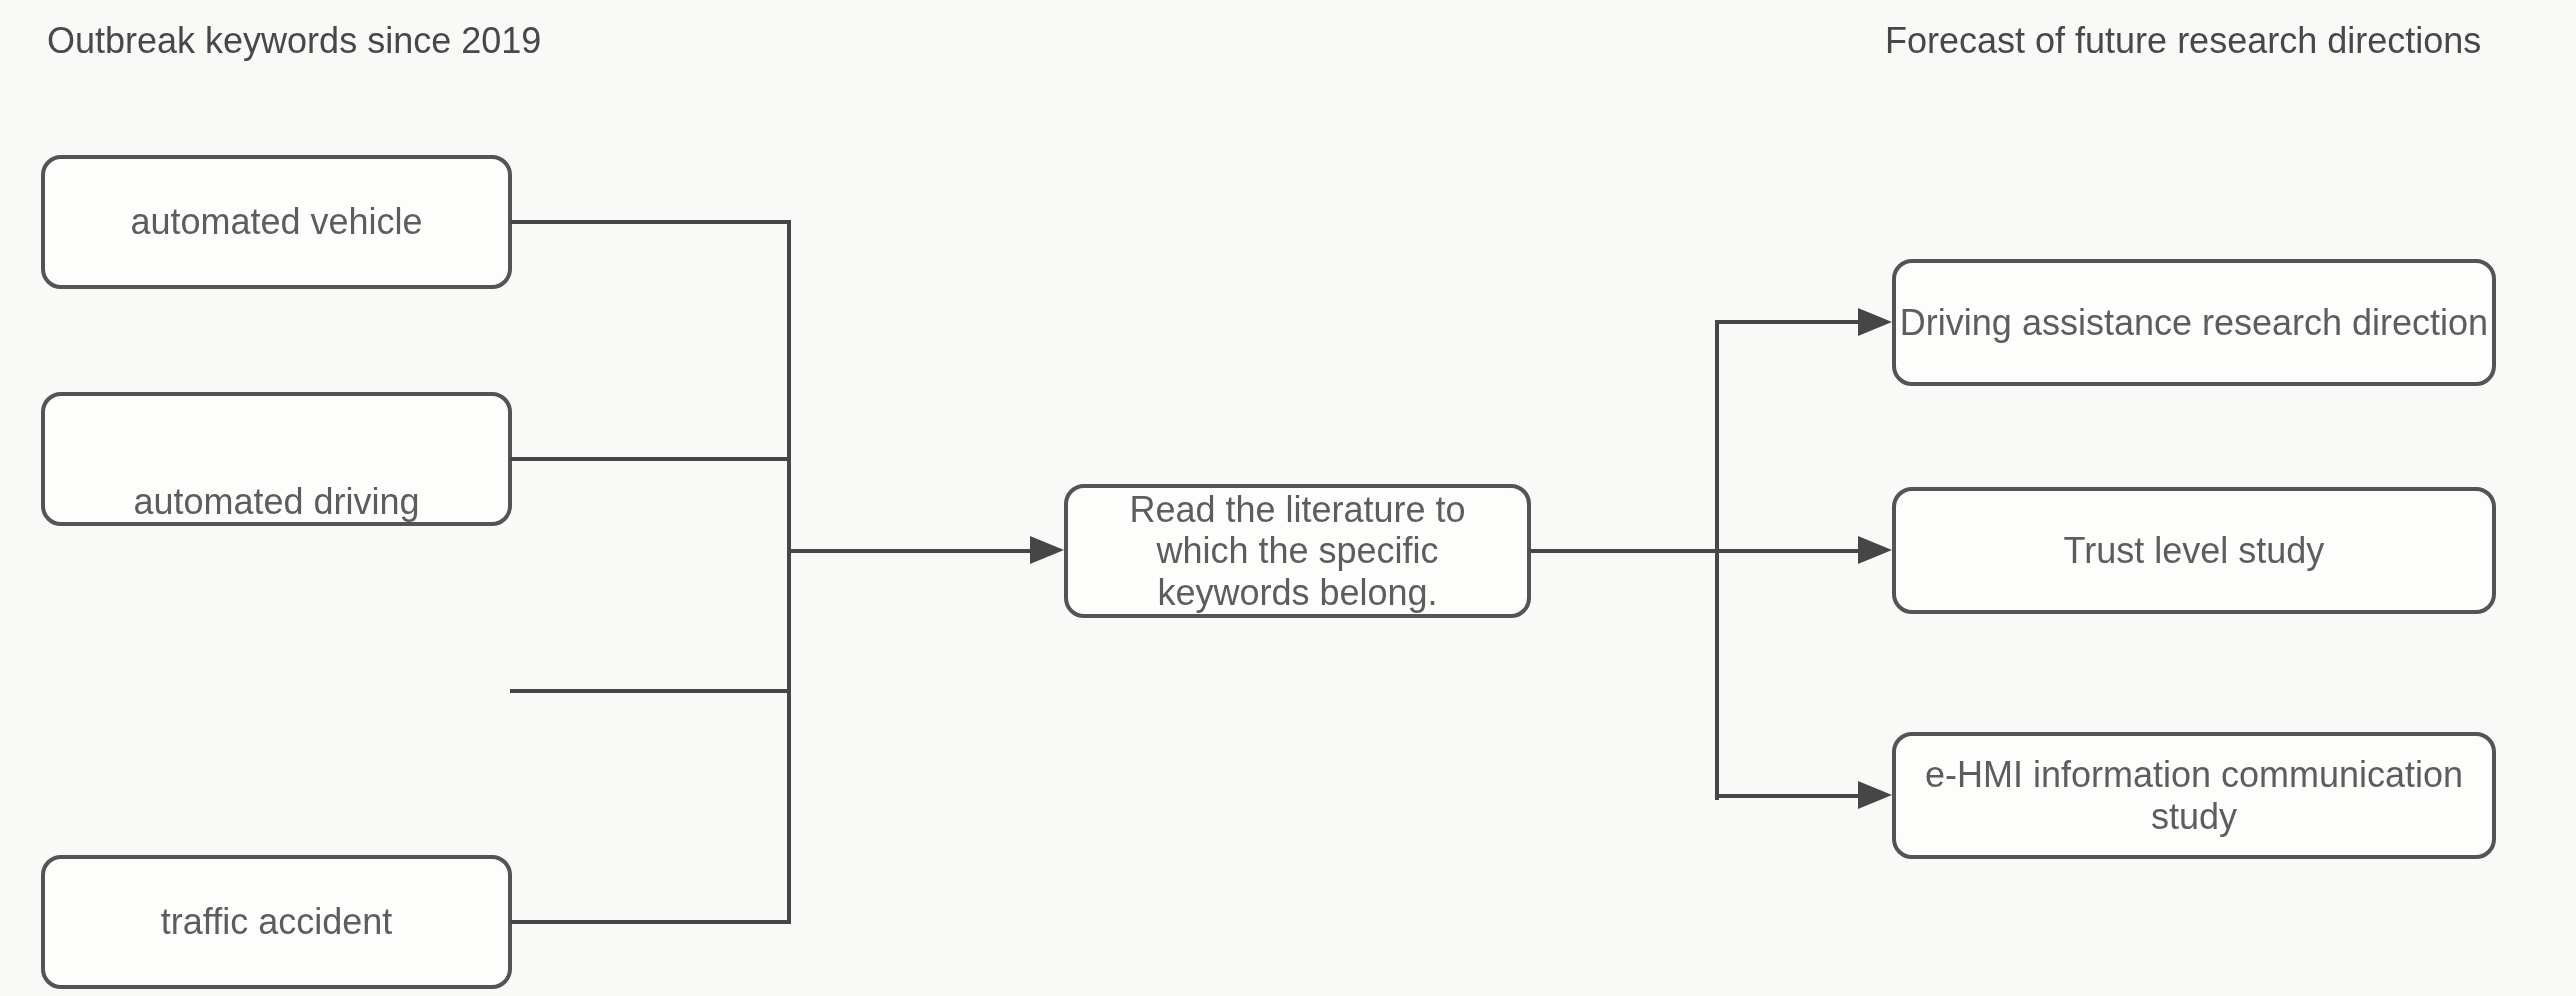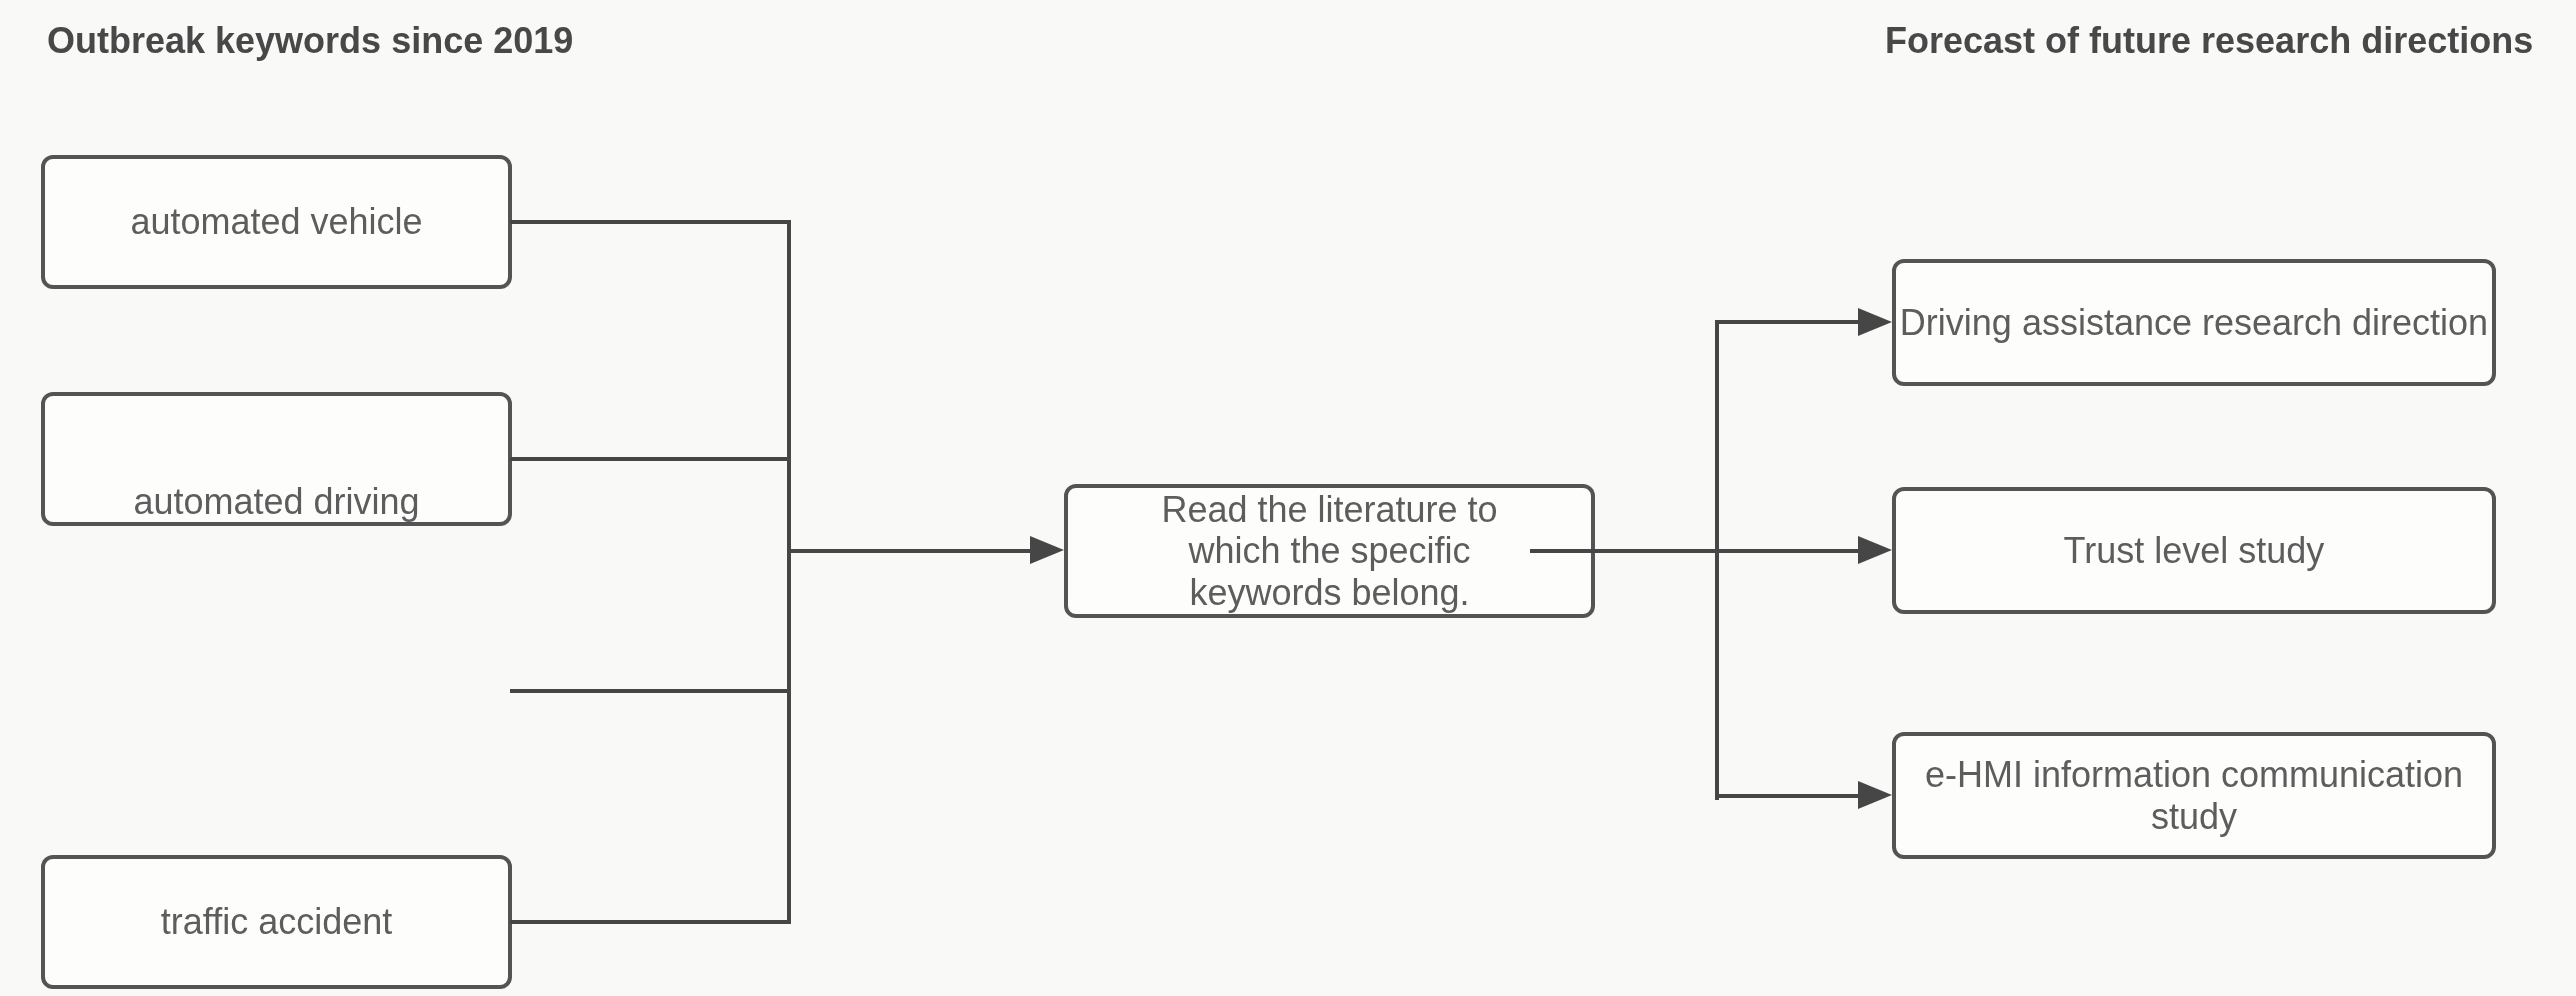--- a/index.html
+++ b/index.html
@@ -12,48 +12,48 @@
     width: 2576px;
     height: 997px;
     background: #f9f9f8;
     font-family: "Liberation Sans", "DejaVu Sans", sans-serif;
     overflow: hidden;
   }
   .heading {
     position: absolute;
     top: 20px;
     font-size: 36px;
-    font-weight: bold;
+    font-weight: normal;
     color: #484848;
     white-space: nowrap;
   }
   .heading-left  { left: 47px; }
   .heading-right { left: 1885px; }
 
   .node {
     position: absolute;
     box-sizing: border-box;
     background: #fdfdfc;
     border: 4.2px solid #545454;
-    border-radius: 12px;
+    border-radius: 20px;
     display: flex;
     align-items: center;
     justify-content: center;
     text-align: center;
     color: #5d5d5d;
     font-size: 36px;
     line-height: 1.15;
   }
   .kw  { left: 41px;   width: 471px; height: 134px; }
   .kw1 { top: 155px; }
   .kw2 { top: 392px; align-items: flex-end; }
   .kw3 { top: 624px; }
   .kw4 { top: 855px; }
 
-  .process { left: 1064px; top: 484px; width: 531px; height: 134px; }
+  .process { left: 1064px; top: 484px; width: 467px; height: 134px; }
   .process .node-label { max-width: 380px; }
 
   .dir  { left: 1892px; width: 604px; height: 127px; }
   .dir1 { top: 259px; }
   .dir2 { top: 487px; }
   .dir3 { top: 732px; }
   .dir3 .node-label { max-width: 575px; }
 
   .line {
     position: absolute;

